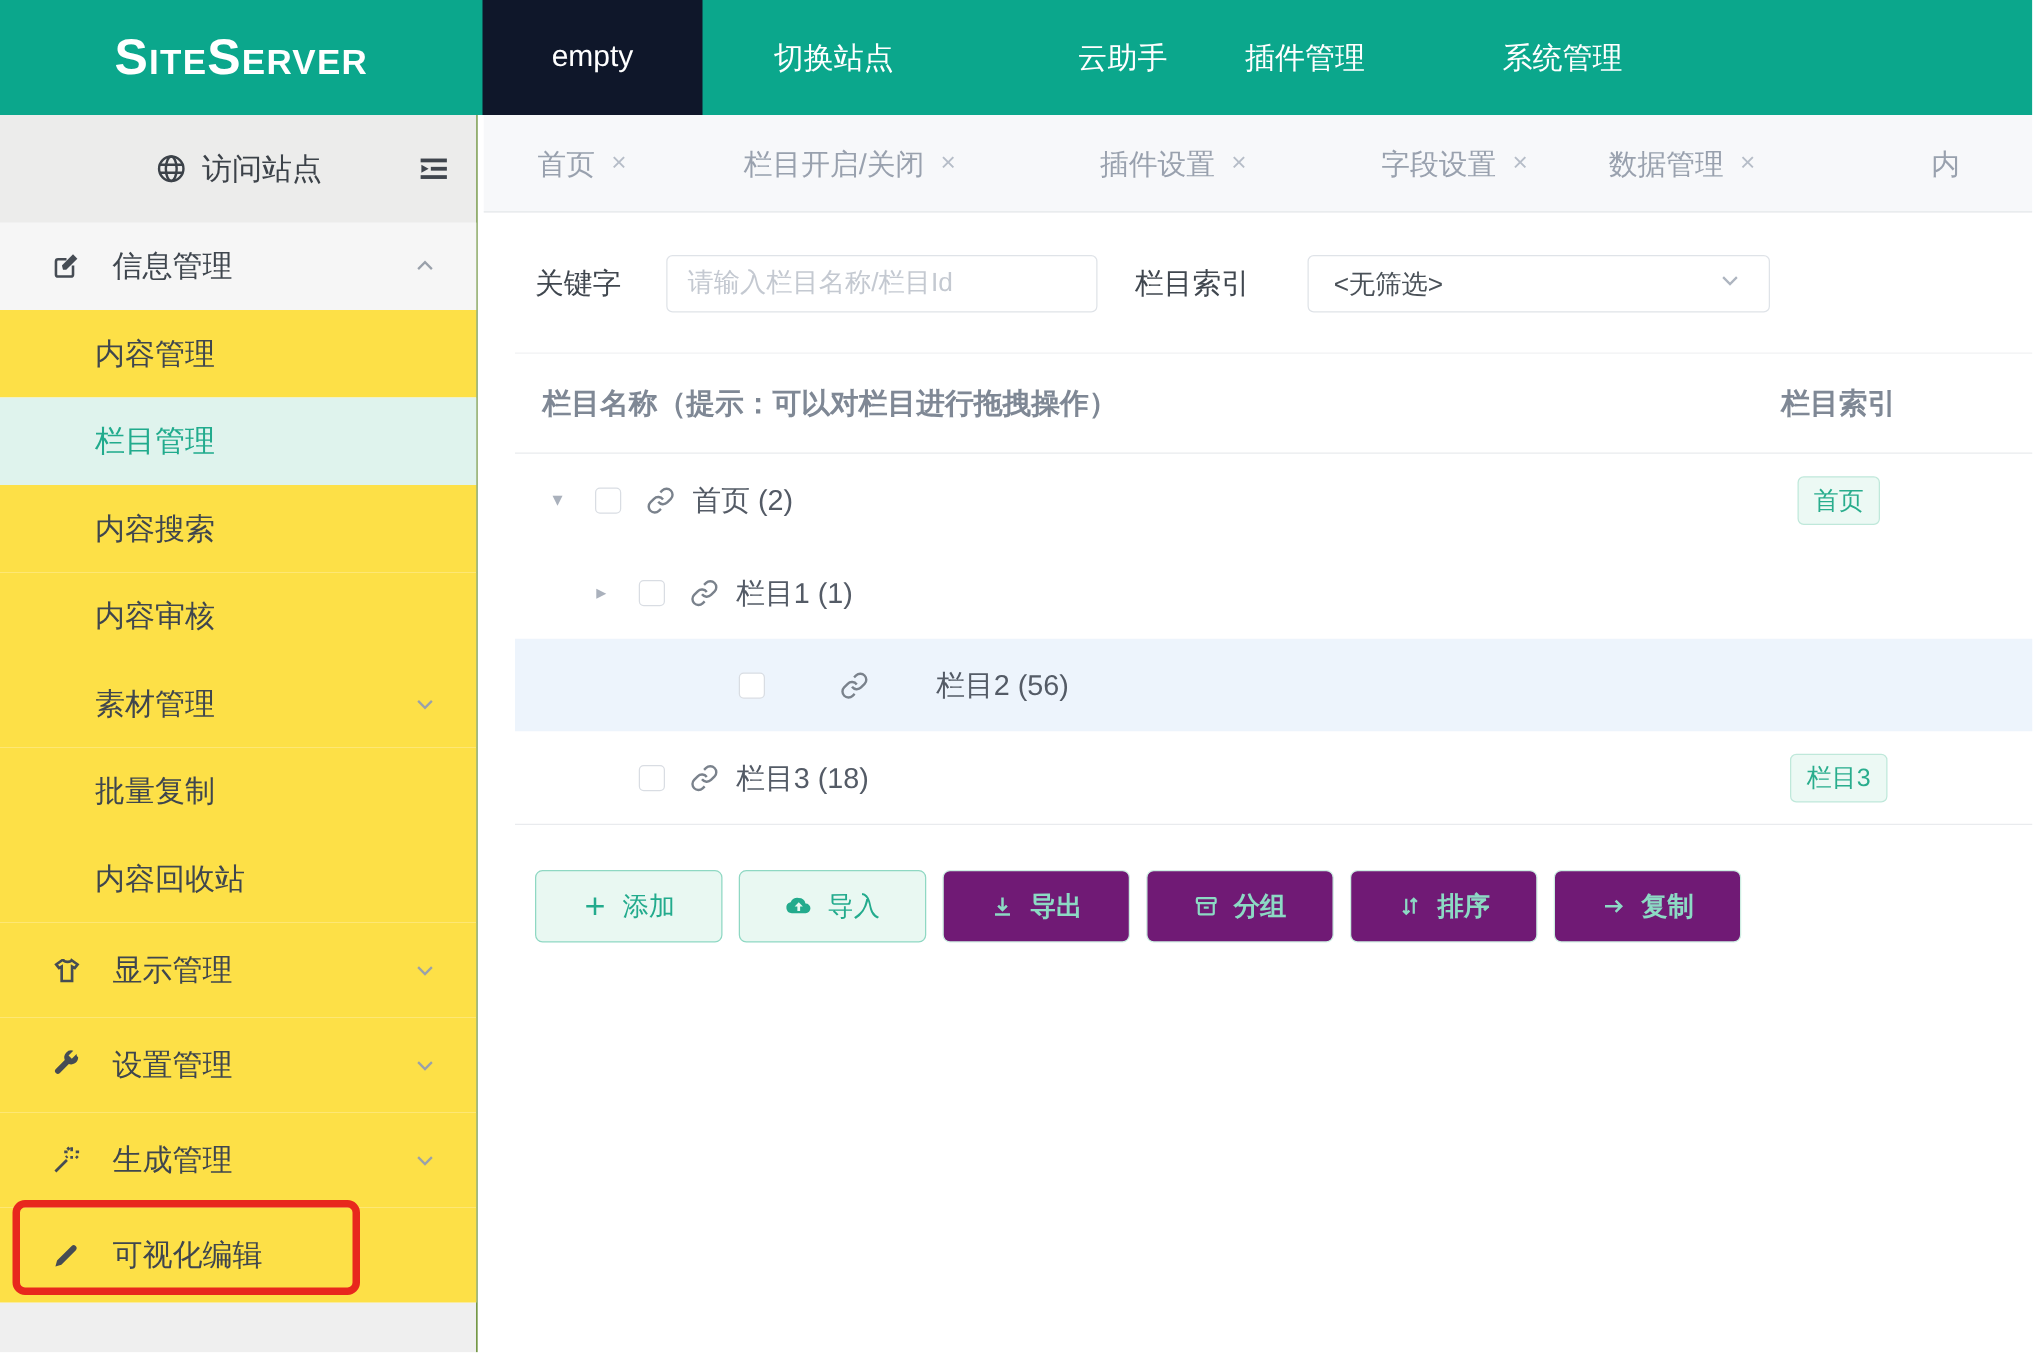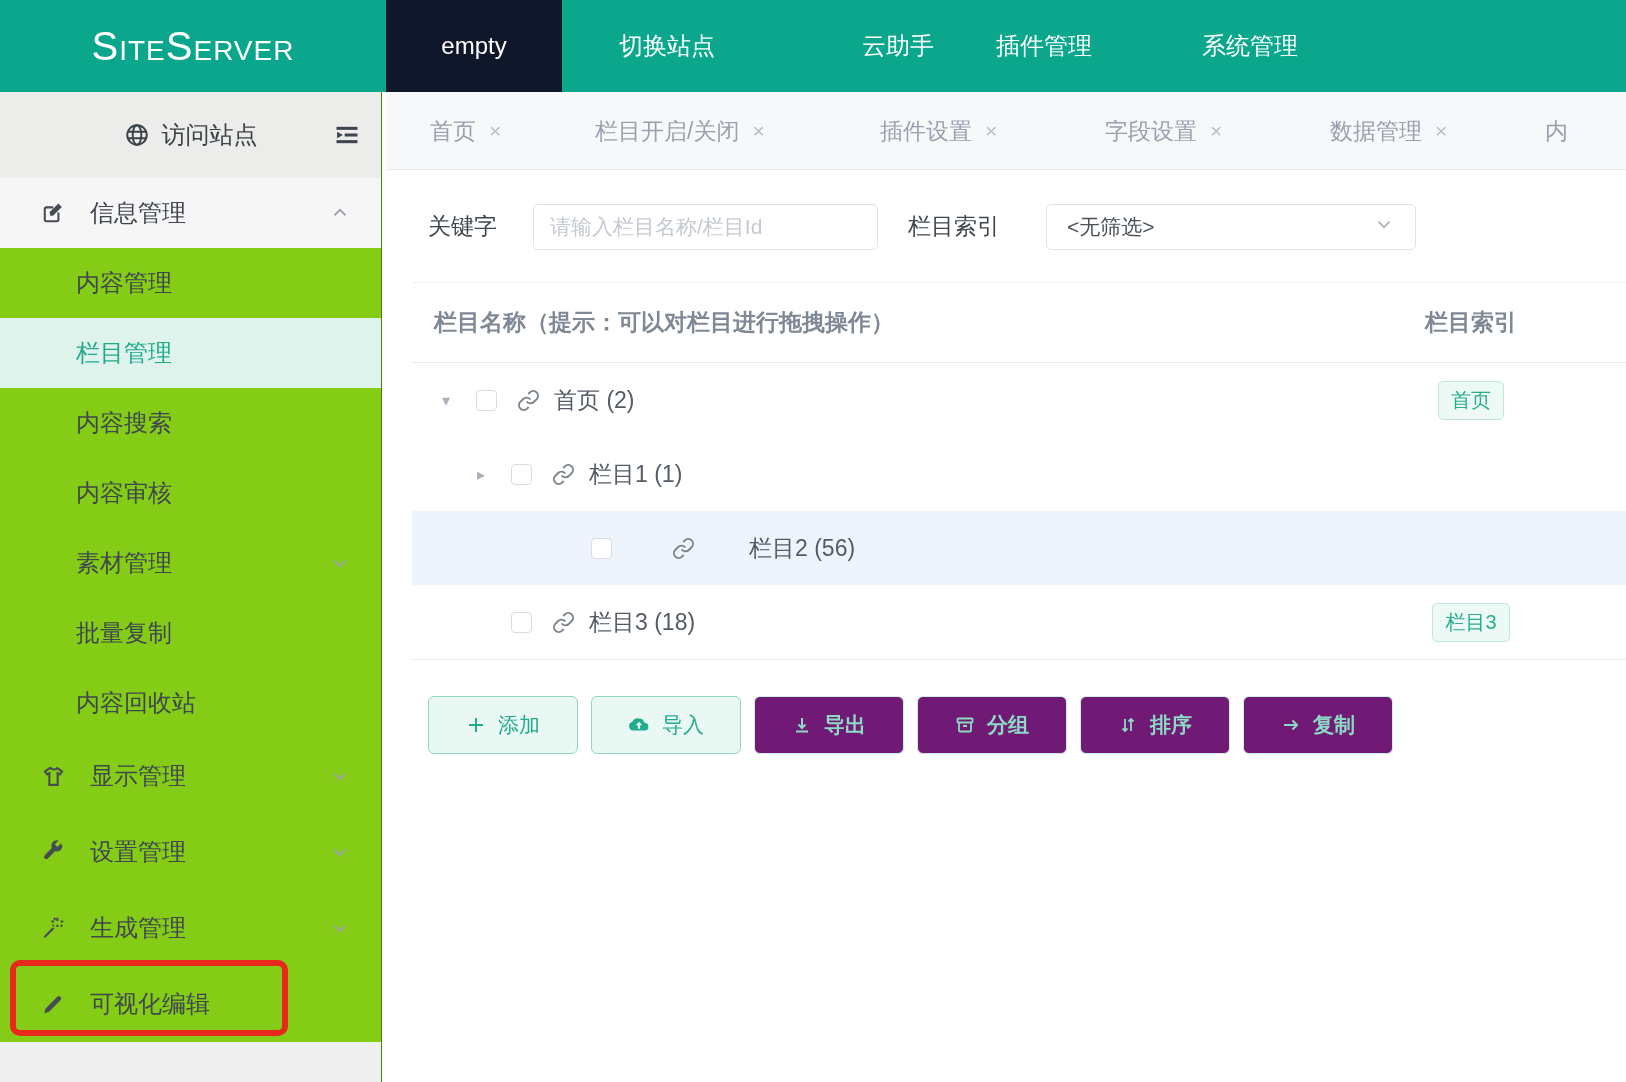--- a/index.html
+++ b/index.html
@@ -2,54 +2,54 @@
 <html><head>
 <meta charset="utf-8">
 <style>
   * { margin:0; padding:0; box-sizing:border-box; }
   body { font-family:"Liberation Sans", sans-serif; background:#fff; }
   .app { position:relative; width:1626px; height:1082px; overflow:hidden; background:#fff; }
 
   
   .header { position:absolute; left:0; top:0; width:1626px; height:92px; background:#0ba78c; }
   .logo { position:absolute; left:0; top:0; width:386px; height:92px; display:flex; align-items:center; justify-content:center;
-          color:#fff; font-size:40px; font-weight:normal; font-variant:small-caps; letter-spacing:1px; }
+          color:#fff; font-size:40px; font-weight:bold; font-variant:small-caps; letter-spacing:1px; }
   .nav-item { position:absolute; top:0; height:92px; display:flex; align-items:center; justify-content:center;
               color:#fff; font-size:24px; cursor:pointer; white-space:nowrap; }
   .nav-item.active { left:386px; width:176px; background:#0f172a; }
   .nav-item.n2 { left:667px; transform:translateX(-50%); }
   .nav-item.n3 { left:898px; transform:translateX(-50%); }
   .nav-item.n4 { left:1044px; transform:translateX(-50%); }
   .nav-item.n5 { left:1250px; transform:translateX(-50%); }
 
   
   .sidebar { position:absolute; left:0; top:92px; width:382px; height:990px; background:#efefef; border-right:1px solid #4d7c0f; }
   .visit { height:86px; background:#ececeb; display:flex; align-items:center; justify-content:center; position:relative;
            font-size:24px; color:#3c4249; cursor:pointer; }
   .visit .gicon { display:flex; margin-right:12px; }
   .collapse { position:absolute; right:20px; top:50%; transform:translateY(-50%); display:flex; cursor:pointer; }
   .menu { background:#fff; }
   .item { height:70px; display:flex; align-items:center; padding:0 30px 0 40px; font-size:24px; color:#3f464e;
-          cursor:pointer; background:#84cc16; }
+          cursor:pointer; background:#fde047; }
   .item .micon { width:32px; margin-right:18px; display:flex; align-items:center; }
   .item.first { background:#f6f6f6; }
   .item.sub { padding-left:76px; }
   .item.group { height:76px; }
   .item.selected { background:#dff3ed; color:#21ab8d; }
   .item .chev { margin-left:auto; display:flex; }
   .red-box { position:absolute; left:10px; top:868px; width:278px; height:76px; border:6px solid #e8281d; border-radius:10px;
              pointer-events:none; }
 
   
   .tabbar { position:absolute; left:387px; top:92px; width:1239px; height:78px; background:#f7f8fa;
             border-bottom:1px solid #e5e7ea; overflow:hidden; }
   .tab { position:absolute; top:0; height:78px; display:flex; align-items:center; gap:13px; color:#99a1ae;
          font-size:23px; cursor:pointer; white-space:nowrap; }
   .tab .close { color:#b6bdc8; font-size:21px; }
-  .tab.t1{left:43px} .tab.t2{left:208px} .tab.t3{left:493px} .tab.t4{left:718px} .tab.t5{left:943px} .tab.t6{left:1158px}
+  .tab.t1{left:43px} .tab.t2{left:208px} .tab.t3{left:493px} .tab.t4{left:718px} .tab.t5{left:900px} .tab.t6{left:1158px}
 
   
   .content { position:absolute; left:387px; top:171px; width:1239px; height:911px; background:#fff;margin-left:25px; }
   .filter { display:flex; align-items:center; height:112px; padding-left:16px; border-bottom:1px solid #f1f2f4; }
   .flabel { font-size:23px; color:#40474f; }
   .kw-input { margin-left:36px; width:345px; height:46px; border:1px solid #dfe3e8; border-radius:5px; padding:0 16px;
               font-size:21px; color:#333; outline:none; font-family:"Liberation Sans", sans-serif; }
   .kw-input::placeholder { color:#c4c9d1; }
   .idx-label { margin-left:30px; }
   .select { margin-left:46px; width:370px; height:46px; border:1px solid #dfe3e8; border-radius:5px; display:flex;

